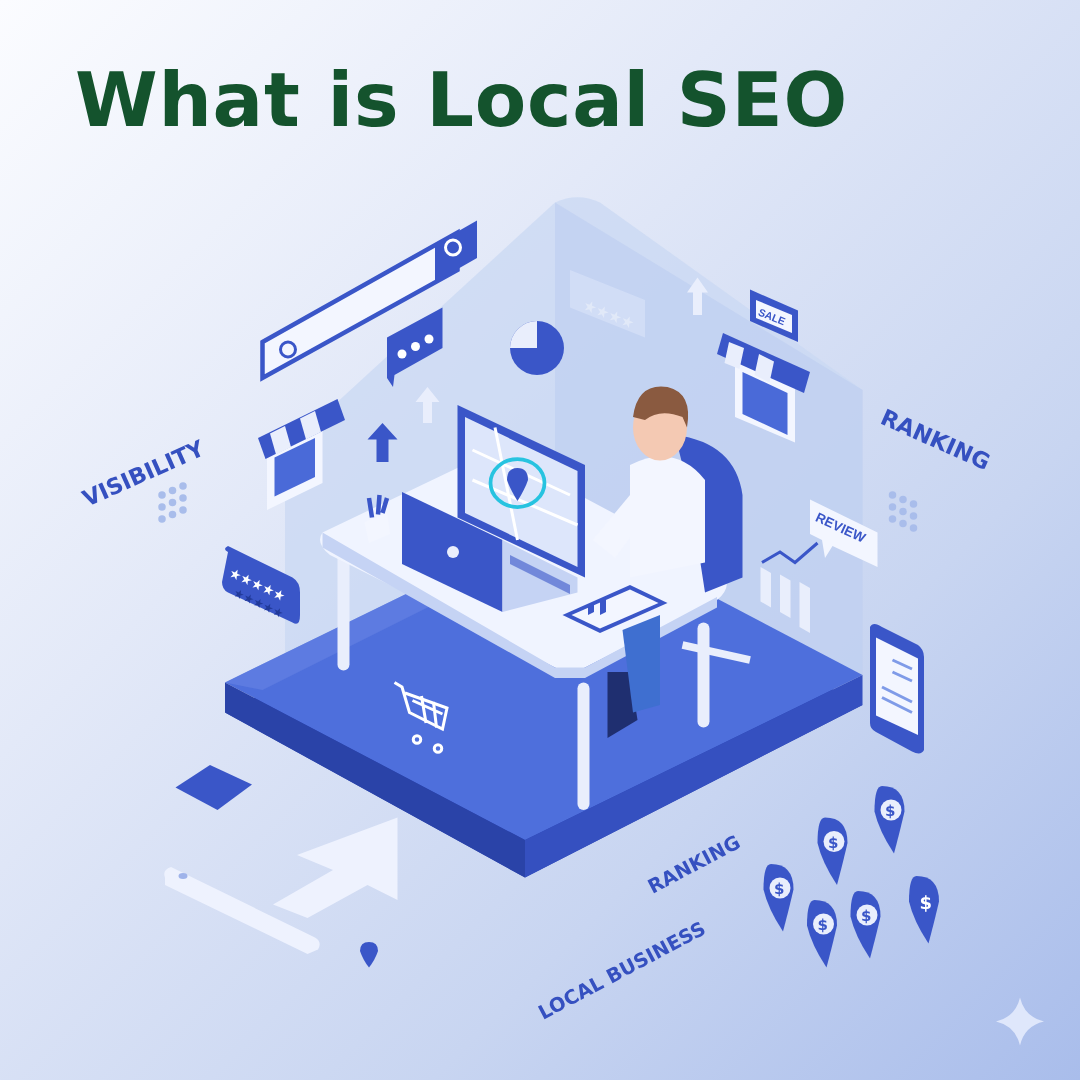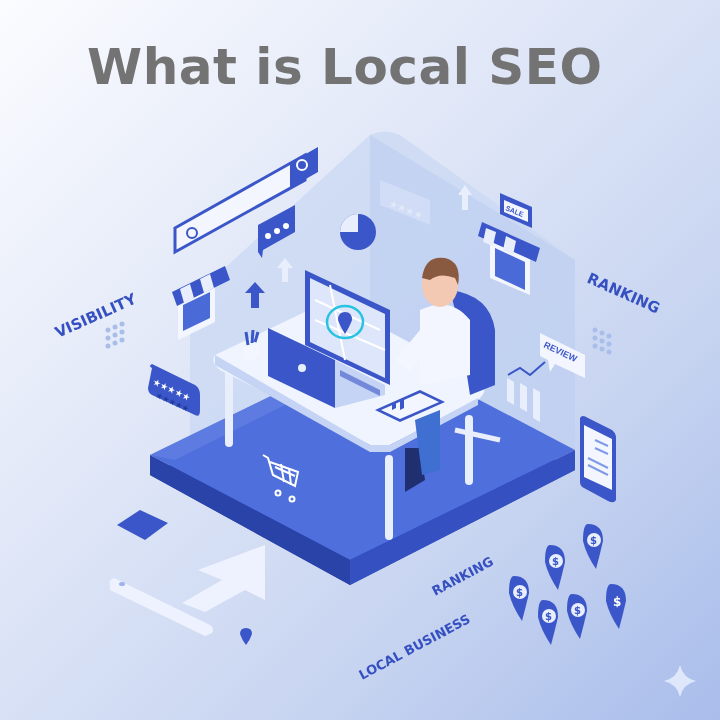--- a/index.html
+++ b/index.html
@@ -1,21 +1,21 @@
 <!DOCTYPE html>
 <html><head>
 <meta charset="utf-8">
 <style>
   html,body{margin:0;padding:0;}
   body{width:720px;height:720px;overflow:hidden;position:relative;
     background:linear-gradient(135deg,#fbfcff 0%,#e3e9f8 35%,#c8d5f1 70%,#a9bdeb 100%);
     font-family:"Liberation Sans",sans-serif;}
   .abs{position:absolute;}
-  .title{left:50px;top:38px;font-size:50px;font-weight:700;color:#737373;letter-spacing:0.5px;
-    font-family:"DejaVu Sans",sans-serif;margin-left:37px;}
+  .title{left:50px;top:38px;font-size:50px;font-weight:700;color:#14532d;letter-spacing:0.5px;
+    font-family:"DejaVu Sans",sans-serif;}
   svg.scene{position:absolute;left:0;top:0;}
 </style>
 </head>
 <body>
 
 <div class="abs title">What is Local SEO</div>
 
 <svg class="scene" width="720" height="720" viewBox="0 0 720 720">
 
   <g>

